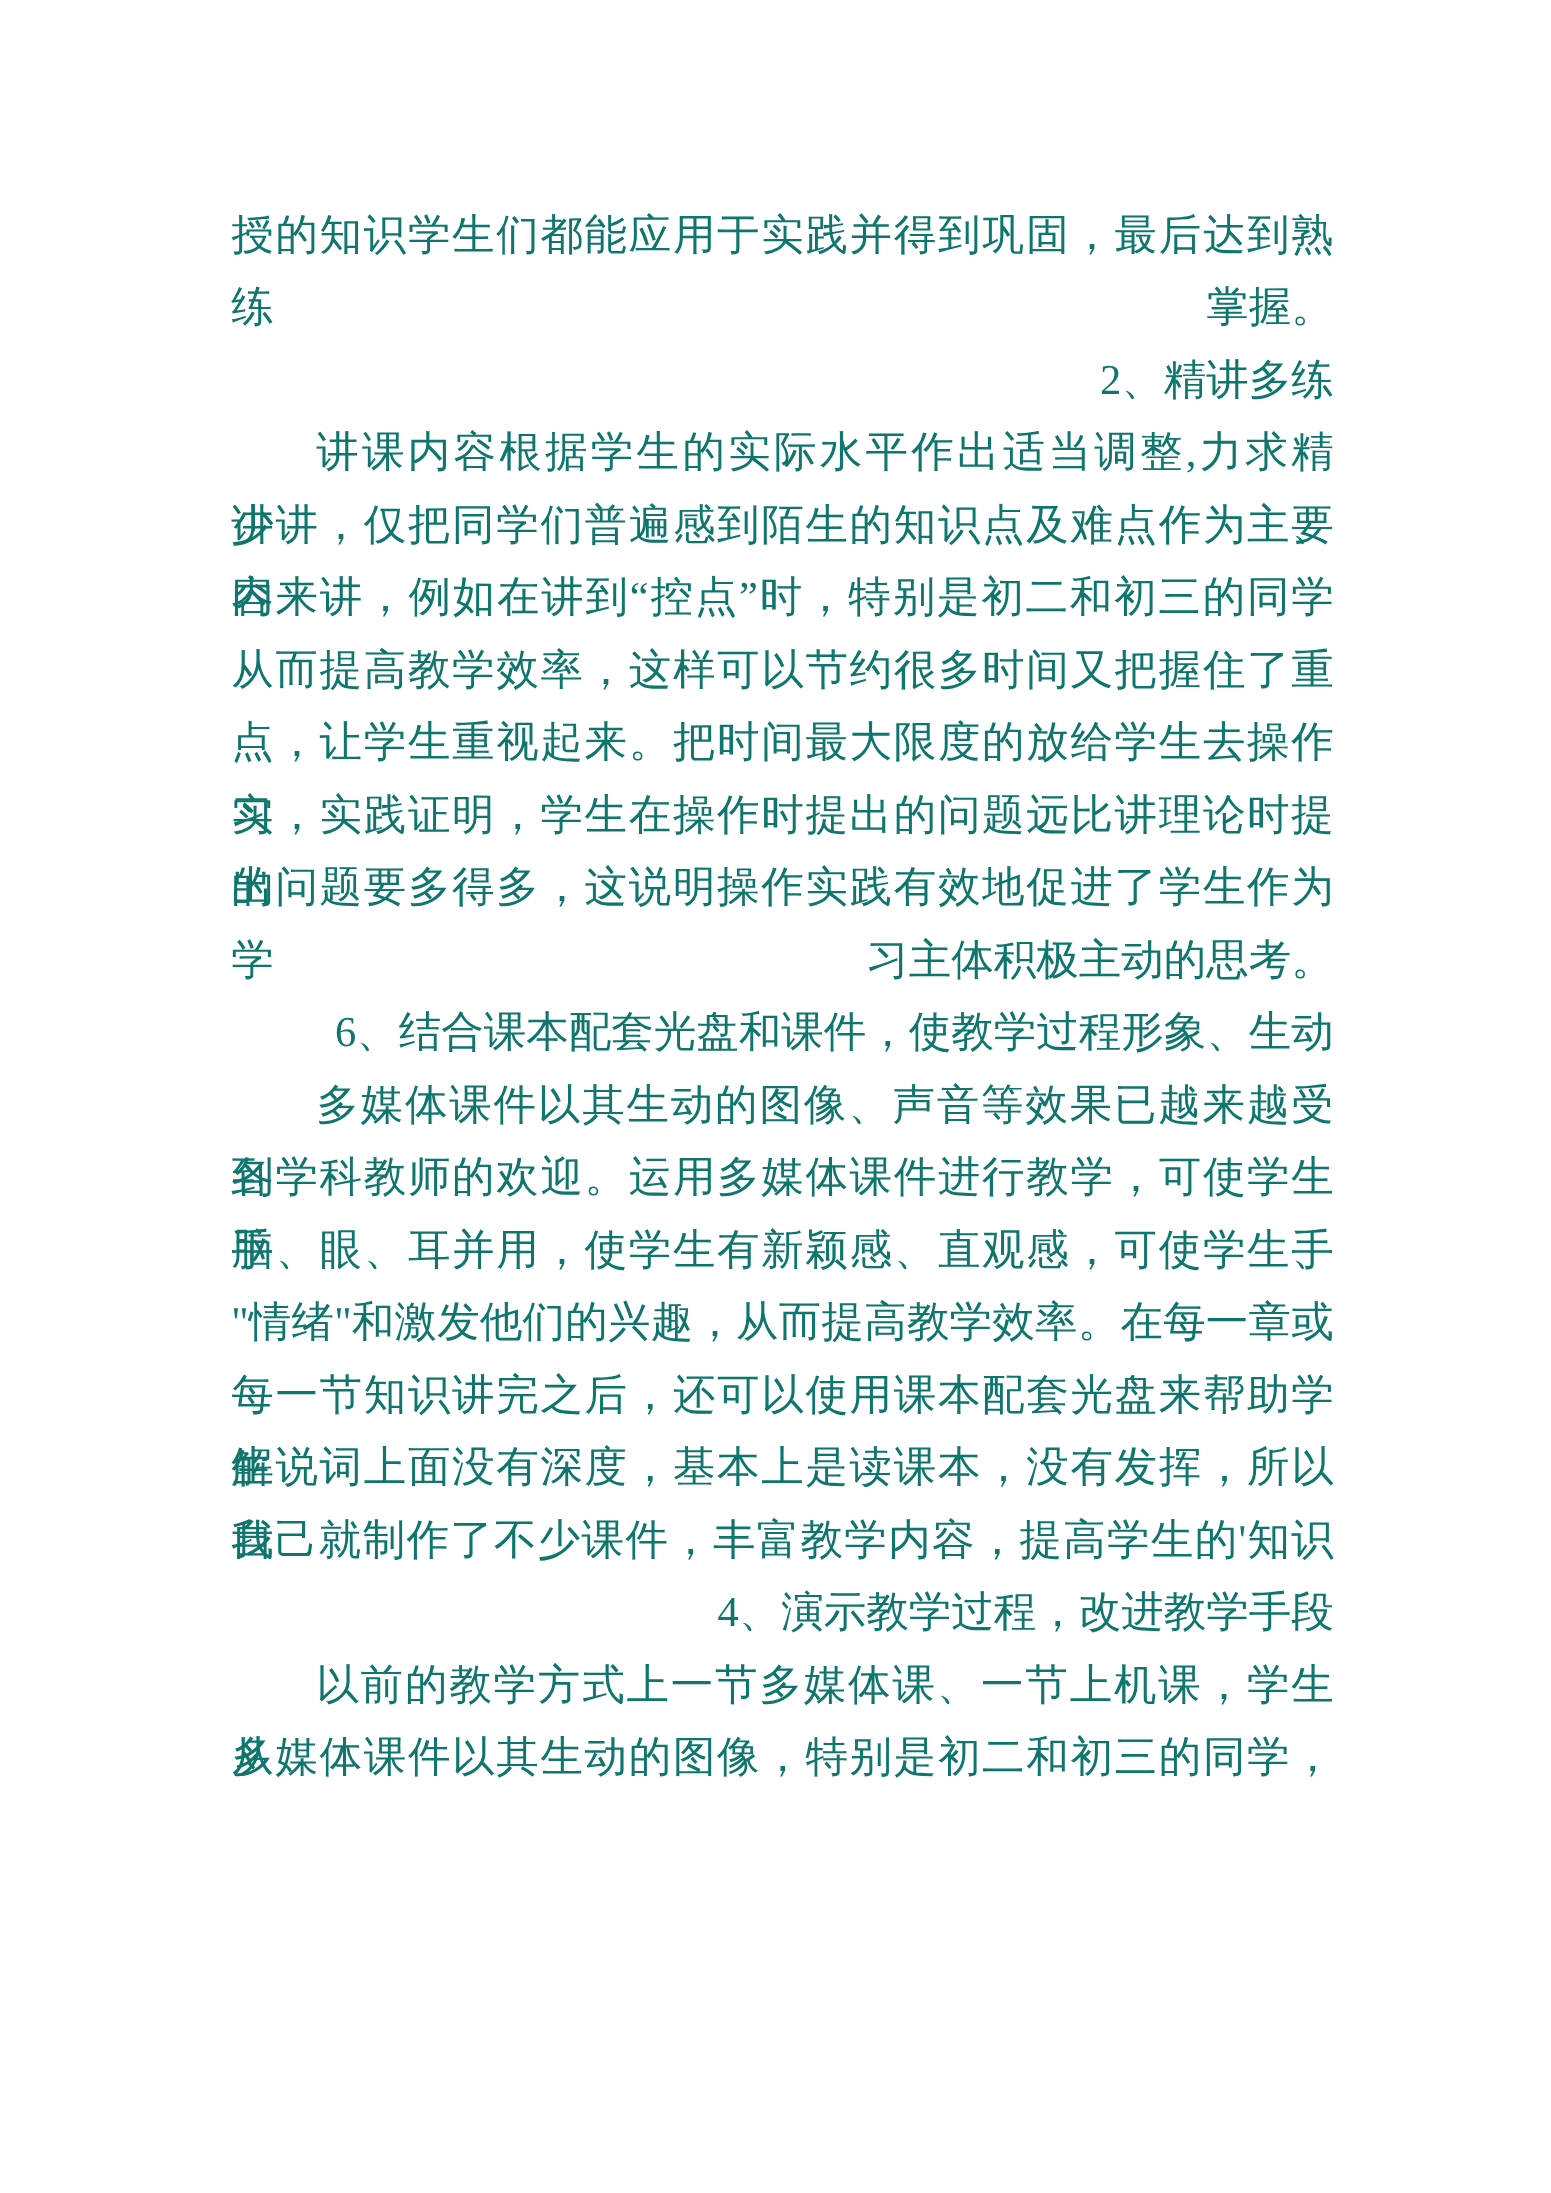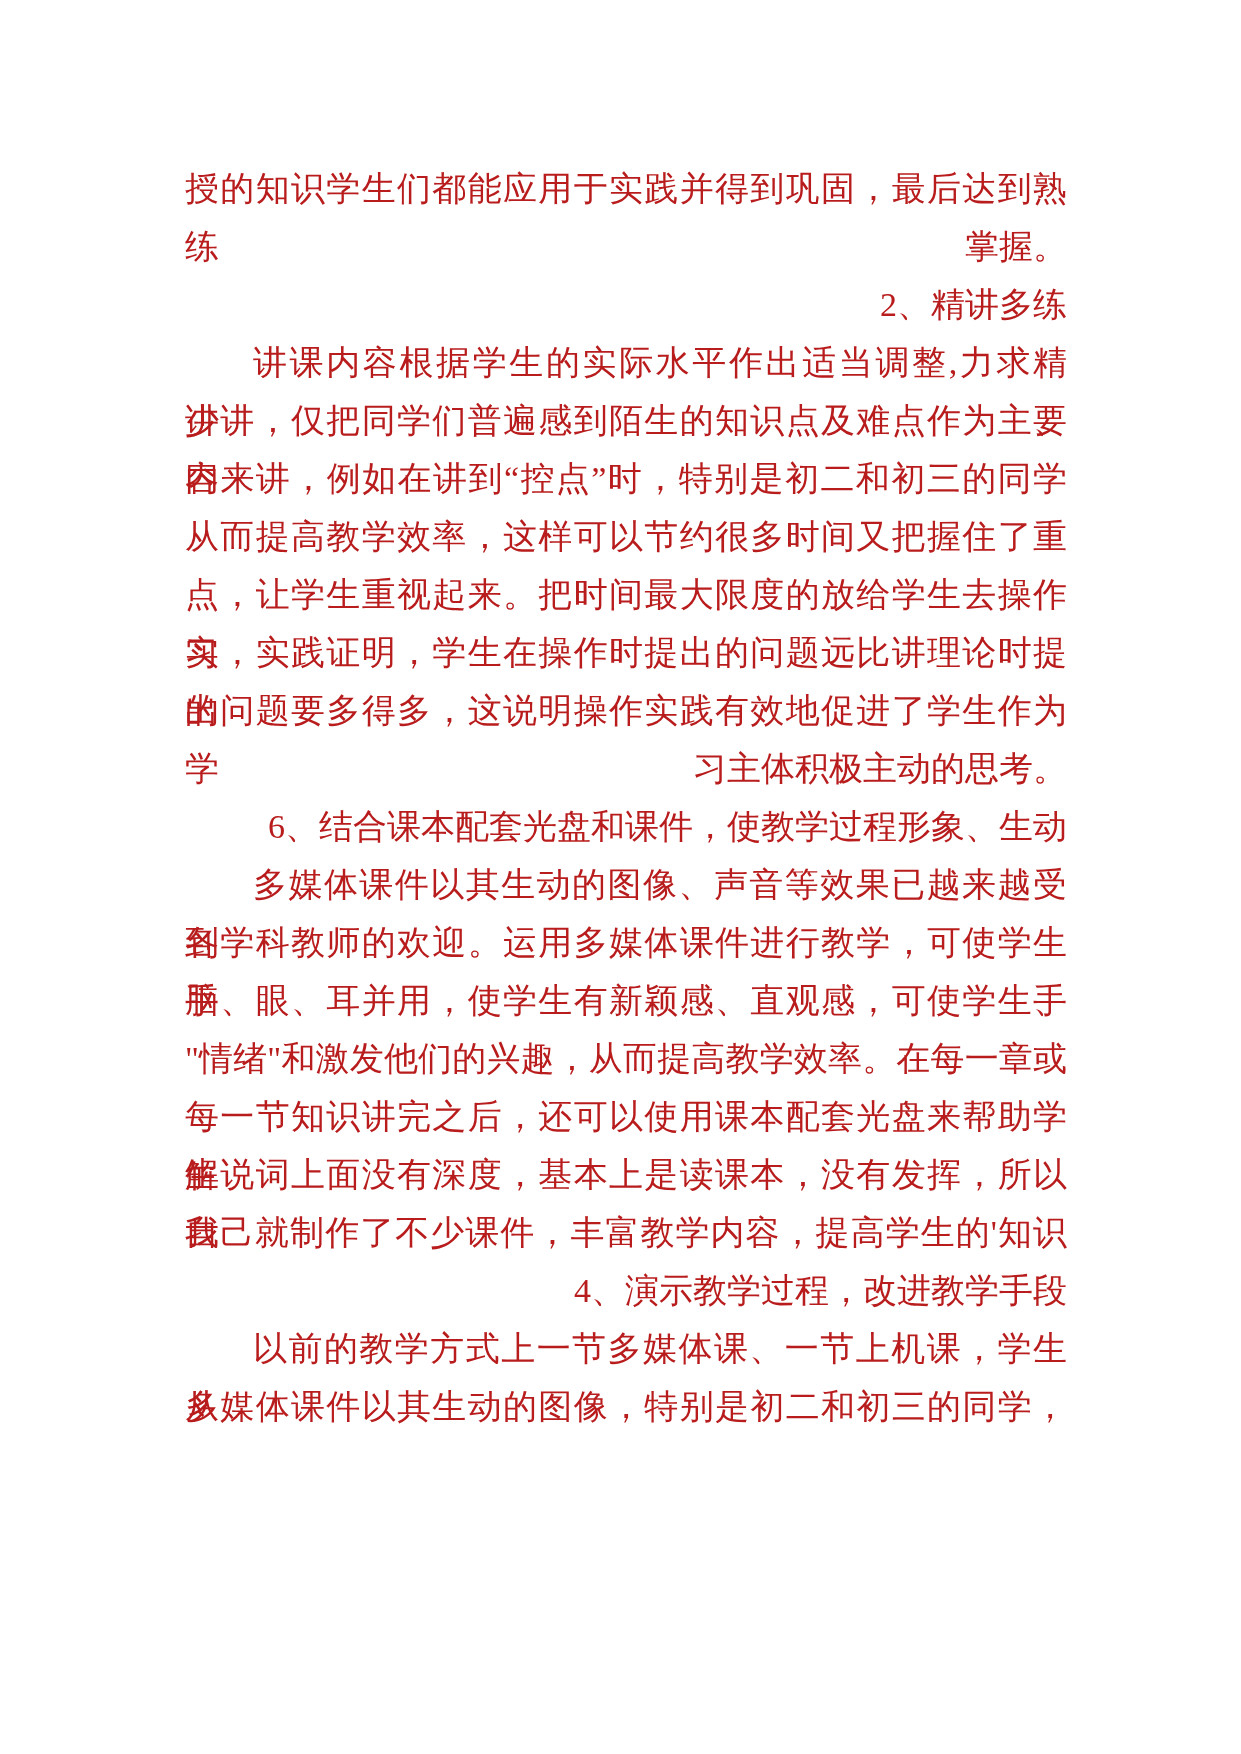--- a/index.html
+++ b/index.html
@@ -14,21 +14,21 @@
     overflow: hidden;
   }
   .text-block {
     position: absolute;
     left: 185px;
     top: 160px;
     width: 882px;
     font-family: "Liberation Serif", "DejaVu Serif", serif;
     font-size: 34px;
     line-height: 58px;
-    color: #b91c1c;
+    color: #0f766e;
     font-weight: normal;
   }
   .line {
     height: 58px;
     white-space: nowrap;
     text-align: right;
   }
   
   .line.jst {
     white-space: normal;

